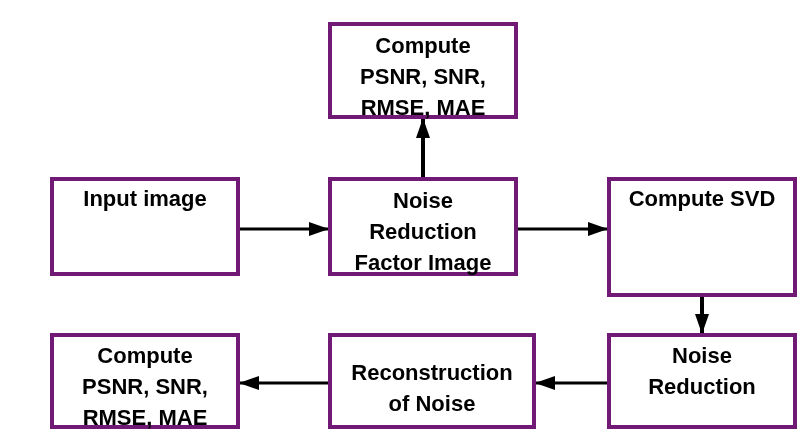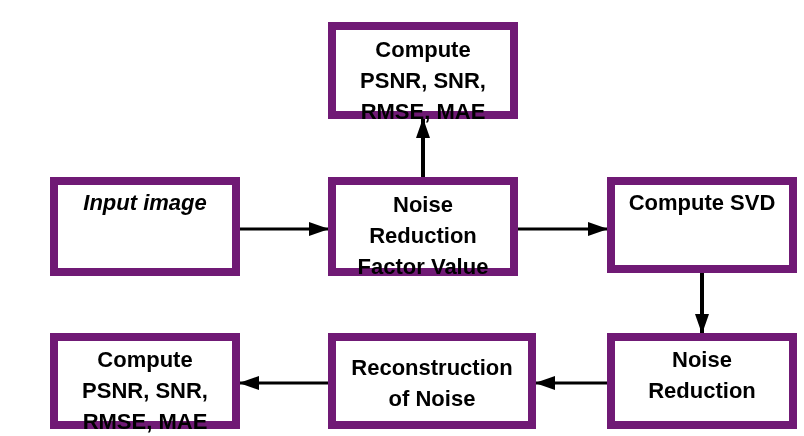--- a/index.html
+++ b/index.html
@@ -1,38 +1,38 @@
 <!DOCTYPE html>
 <html><head>
   <meta charset="utf-8">
   <style>
     html, body { margin: 0; padding: 0; background: #ffffff; }
     body { width: 804px; height: 436px; position: relative; overflow: hidden; font-family: "Liberation Sans", sans-serif; }
     .box {
       position: absolute;
       box-sizing: border-box;
-      border: 8px solid #701a75;
+      border: 4px solid #701a75;
       background: #fff;
       display: flex;
       flex-direction: column;
       align-items: center;
       justify-content: flex-start;
       text-align: center;
       font-weight: bold;
       font-size: 22px;
       line-height: 31px;
       color: #000;
     }
     .box .line { display: block; white-space: nowrap; }
     #box-top { left: 328px; top: 22px; width: 190px; height: 97px; padding-top: 4px; }
-    #box-input { left: 50px; top: 177px; width: 190px; height: 99px; padding-top: 2px; font-style: italic; }
+    #box-input { left: 50px; top: 177px; width: 190px; height: 99px; padding-top: 2px; }
     #box-noise-add { left: 328px; top: 177px; width: 190px; height: 99px; padding-top: 4px; }
-    #box-svd { left: 607px; top: 177px; width: 190px; height: 96px; padding-top: 2px; }
+    #box-svd { left: 607px; top: 177px; width: 190px; height: 120px; padding-top: 2px; }
     #box-noise-red { left: 607px; top: 333px; width: 190px; height: 96px; padding-top: 3px; }
-    #box-recon { left: 328px; top: 333px; width: 208px; height: 96px; padding-top: 11px; }
+    #box-recon { left: 328px; top: 333px; width: 208px; height: 96px; padding-top: 20px; }
     #box-bottom { left: 50px; top: 333px; width: 190px; height: 96px; padding-top: 3px; }
     svg.arrows { position: absolute; left: 0; top: 0; width: 804px; height: 436px; pointer-events: none; }
   </style>
 </head>
 <body>
 
 <svg class="arrows" viewBox="0 0 804 436">
   <defs>
     <marker id="ah" markerWidth="10" markerHeight="8" refX="9" refY="4" orient="auto" markerUnits="userSpaceOnUse">
       <path d="M0,0 L10,4 L0,8 Z" fill="#000"></path>
@@ -55,21 +55,21 @@
   <span class="line">RMSE, MAE</span>
 </div>
 
 <div class="box" id="box-input">
   <span class="line">Input image</span>
 </div>
 
 <div class="box" id="box-noise-add">
   <span class="line">Noise</span>
   <span class="line">Reduction</span>
-  <span class="line">Factor Value</span>
+  <span class="line">Factor Image</span>
 </div>
 
 <div class="box" id="box-svd">
   <span class="line">Compute SVD</span>
 </div>
 
 <div class="box" id="box-noise-red">
   <span class="line">Noise</span>
   <span class="line">Reduction</span>
 </div>

